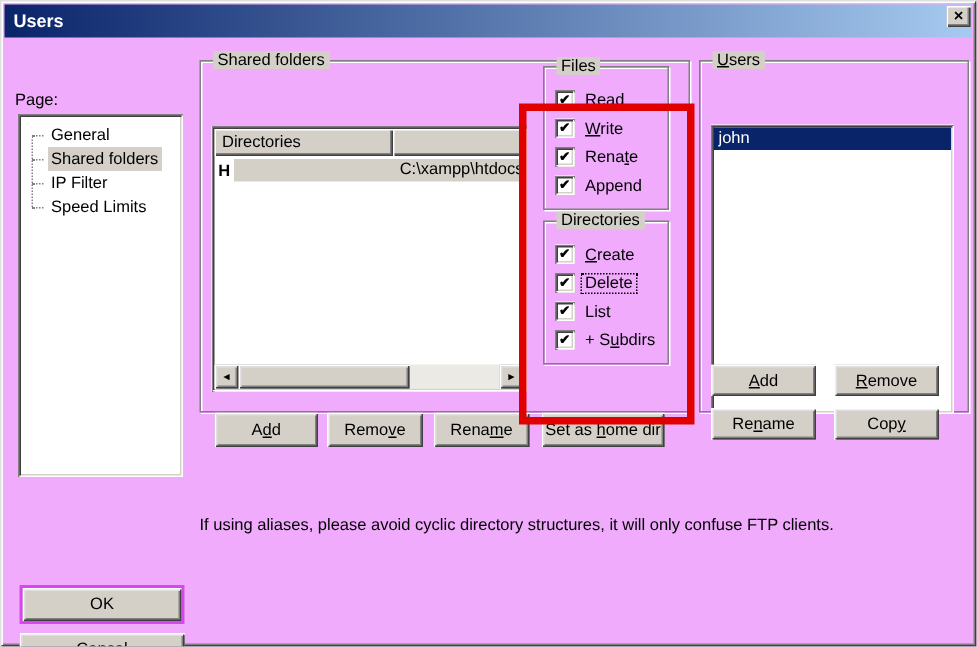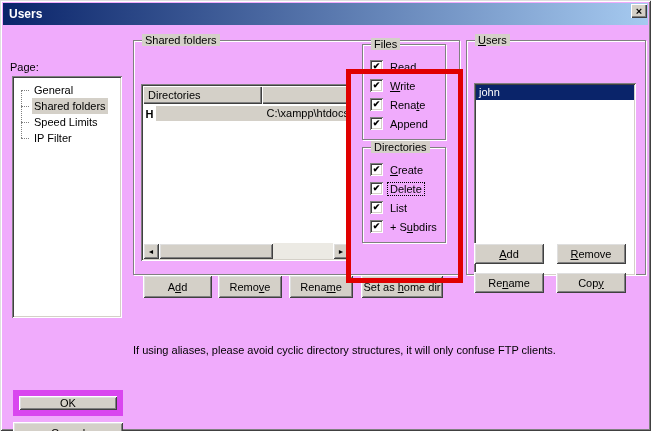--- a/index.html
+++ b/index.html
@@ -74,21 +74,21 @@
     font-size:9px;font-weight:bold;line-height:1;
   }
   .cb-label{padding:0 2px;white-space:nowrap;}
   .cb-label.focused{outline:1px dotted #000;}
   .red-rect{left:346px;top:41px;width:107px;height:204px;border:5px solid #E00000;z-index:6;pointer-events:none;}
   .push{
     display:flex;align-items:center;justify-content:center;
     background:#D4D0C8;cursor:default;white-space:nowrap;
     box-shadow:inset 1px 1px 0 #FFFFFF,inset -1px -1px 0 #404040,inset 2px 2px 0 #DFDFDF,inset -2px -2px 0 #808080;
   }
-  .push.default{border:6px solid #d946ef;box-sizing:border-box;}
+  .push.default{border:2px solid #d946ef;box-sizing:border-box;}
   .note{left:133px;width:508px;line-height:16px;}
   .group-users{left:466px;top:40px;width:178px;height:233px;}
   .users-list{left:474px;top:55px;width:162px;height:193px;}
   .user-row{position:absolute;left:2px;top:2px;right:2px;height:15px;line-height:15px;background:#0A246A;color:#fff;padding-left:3px;cursor:default;}
   u{text-decoration:underline;}
 </style>
 </head>
 <body>
 
 <div class="dialog">
@@ -104,25 +104,25 @@
     <div class="tree-item">
       <span class="twig"></span>
       <span class="tree-txt">General</span>
     </div>
     <div class="tree-item selected">
       <span class="twig"></span>
       <span class="tree-txt">Shared folders</span>
     </div>
     <div class="tree-item">
       <span class="twig"></span>
+      <span class="tree-txt">IP Filter</span>
+    </div>
+    <div class="tree-item">
+      <span class="twig"></span>
       <span class="tree-txt">Speed Limits</span>
-    </div>
-    <div class="tree-item">
-      <span class="twig"></span>
-      <span class="tree-txt">IP Filter</span>
     </div>
   </div>
 
   <div class="groupbox group-shared">
     <span class="gb-title">Shared folders</span>
   </div>
 
   <div class="abs sunken listview">
     <div class="lv-header">
       <div class="hcell hc-dirs">Directories</div>

